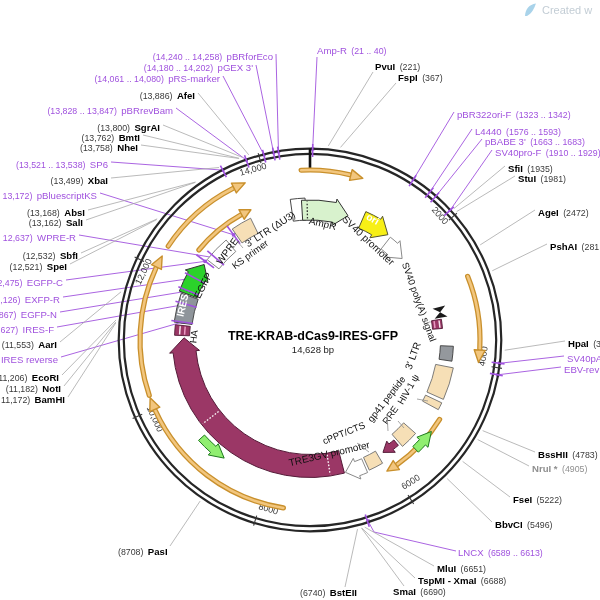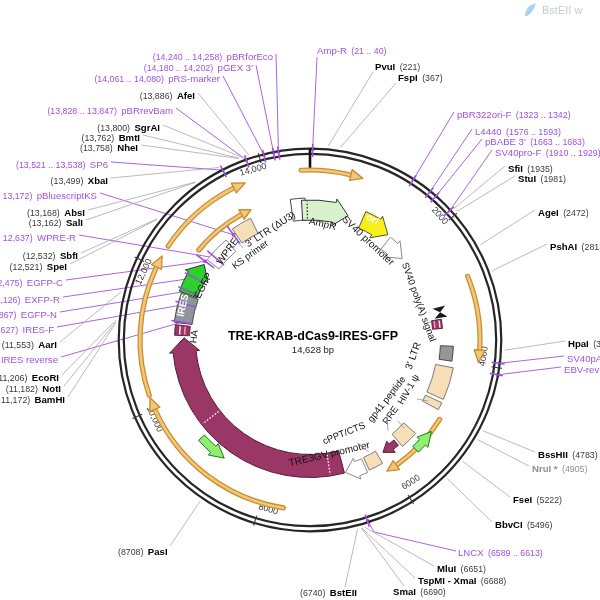--- a/index.html
+++ b/index.html
@@ -242,15 +242,15 @@
       <text x="393" y="595" font-size="9.6" text-anchor="start"><tspan fill="#000000" font-weight="bold">SmaI</tspan><tspan fill="#3a3a3a" font-weight="normal" font-size="8.8"> (6690)</tspan></text>
       <text x="300" y="596" font-size="9.6" text-anchor="start"><tspan fill="#3a3a3a" font-weight="normal" font-size="8.8">(6740) </tspan><tspan fill="#000000" font-weight="bold">BstEII</tspan></text>
       <text x="118" y="555" font-size="9.6" text-anchor="start"><tspan fill="#3a3a3a" font-weight="normal" font-size="8.8">(8708) </tspan><tspan fill="#000000" font-weight="bold">PasI</tspan></text>
       <text x="313" y="340" font-size="12.5" font-weight="bold" fill="#000000" text-anchor="middle">TRE-KRAB-dCas9-IRES-GFP</text>
       <text x="313" y="353" font-size="9.5" fill="#222" text-anchor="middle">14,628 bp</text>
     </svg>
   <div class="watermark">
     <svg width="13" height="14" viewBox="0 0 13 14">
       <path id="wm-icon-path" d="M1,13 C1.5,6 5,1.5 12,0.5 C10,5.5 8.5,10 3,13 Z" fill="#a9d3ea"></path>
     </svg>
-    <span class="wm-text">BstEII w</span>
+    <span class="wm-text">Created w</span>
   </div>
 </div>
 
 </body></html>

